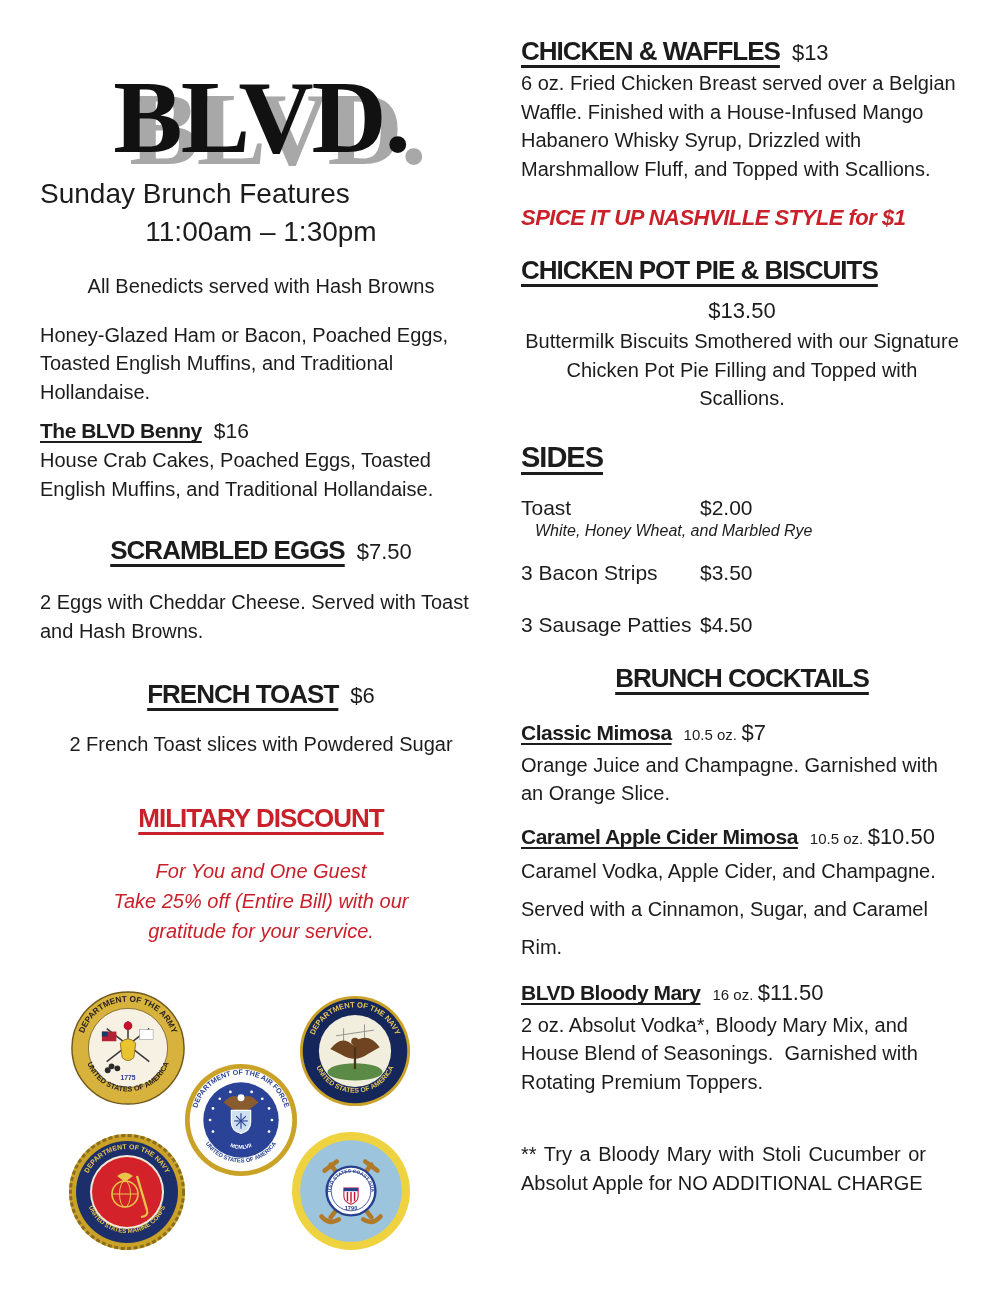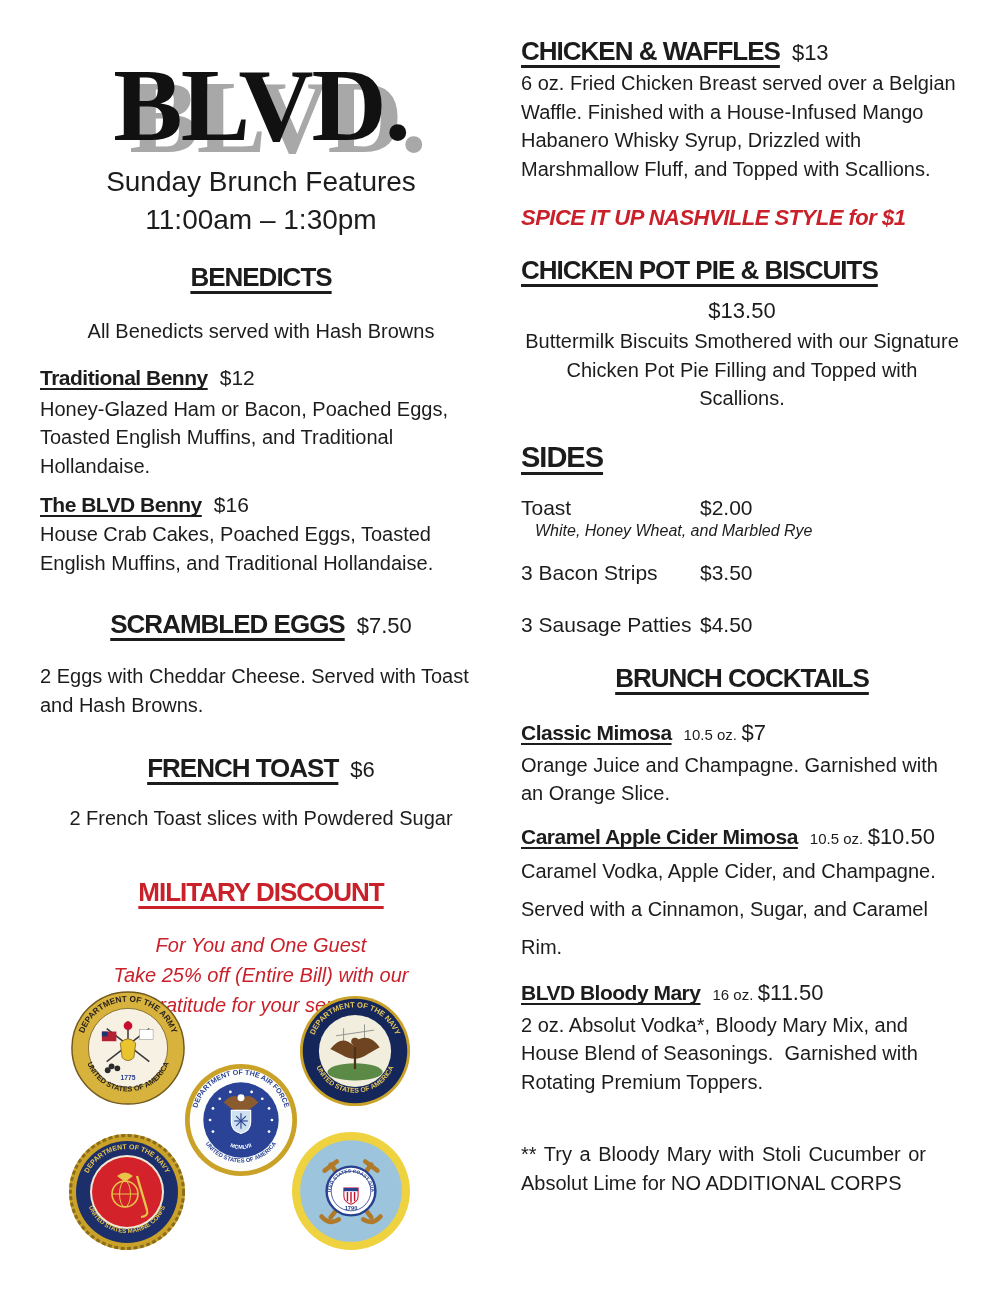--- a/index.html
+++ b/index.html
@@ -1,30 +1,30 @@
 <!DOCTYPE html>
 <html><head>
 <meta charset="utf-8">
 <style>
   html,body { margin:0; padding:0; background:#ffffff; }
   .page {
     position:relative; width:1000px; height:1294px; background:#ffffff;
     font-family:"Liberation Sans", sans-serif; color:#1c1c1c; overflow:hidden;
   }
   .col { position:absolute; }
-  .col-left  { left:40px;  top:52px; width:442px; }
+  .col-left  { left:40px;  top:64px; width:442px; }
   .col-right { left:521px; top:36px; width:442px; }
 
   
   .logo {
     font-family:"Liberation Serif", serif; font-weight:bold;
     font-size:104px; line-height:1.02; text-align:center; color:#111;
     text-shadow:16px 12px 0 #a8a8a8; letter-spacing:-2px;
   }
-  .subtitle { font-size:28px; text-align:center; margin-top:8px; color:#1c1c1c; }
+  .subtitle { font-size:28px; margin-top:8px; color:#1c1c1c; }
   .hours    { font-size:28px; text-align:center; margin-top:6px; }
 
   
   .heading { font-size:26px; font-weight:bold; letter-spacing:-1px; white-space:nowrap; }
   .hd-underline {
     text-decoration:underline; text-decoration-thickness:2.5px;
     text-underline-offset:5px; text-decoration-skip-ink:none;
   }
   .center { text-align:center; }
   .price-lg { font-size:22px; font-weight:normal; letter-spacing:0; }
@@ -62,25 +62,23 @@
 <body>
 
 <div class="page">
 
   <div class="col col-left">
 
     <div class="logo">BLVD.</div>
     <div class="subtitle">Sunday Brunch Features</div>
     <div class="hours">11:00am – 1:30pm</div>
 
-    <div class="heading center" style="margin-top:26px;"><span class="hd-underline">BENEDICTS</span></div>
     <div class="desc center" style="margin-top:24px;">All Benedicts served with Hash Browns</div>
 
     <div style="margin-top:20px;">
-      <div><span class="item-name">Traditional Benny</span><span class="gap"></span><span class="item-price">$12</span></div>
       <div class="desc" style="margin-top:5px;">Honey-Glazed Ham or Bacon, Poached Eggs, Toasted English Muffins, and Traditional Hollandaise.</div>
     </div>
 
     <div style="margin-top:13px;">
       <div><span class="item-name">The BLVD Benny</span><span class="gap"></span><span class="item-price">$16</span></div>
       <div class="desc" style="margin-top:3px;">House Crab Cakes, Poached Eggs, Toasted English Muffins, and Traditional Hollandaise.</div>
     </div>
 
     <div class="heading center" style="margin-top:32px;"><span class="hd-underline">SCRAMBLED EGGS</span><span class="gap"></span><span class="price-lg">$7.50</span></div>
     <div class="desc" style="margin-top:22px;">2 Eggs with Cheddar Cheese. Served with Toast and Hash Browns.</div>
@@ -273,17 +271,17 @@
       <div class="desc lh-loose" style="margin-top:2px;">Caramel Vodka, Apple Cider, and Champagne. Served with a Cinnamon, Sugar, and Caramel Rim.</div>
     </div>
 
     <div style="margin-top:14px;">
       <div><span class="item-name">BLVD Bloody Mary</span><span class="gap"></span><span class="oz">16 oz.</span> <span class="price-lg">$11.50</span></div>
       <div class="desc" style="margin-top:5px;">2 oz. Absolut Vodka*, Bloody Mary Mix, and House Blend of Seasonings.  Garnished with Rotating Premium Toppers.</div>
     </div>
 
     <div class="footnote" style="margin-top:44px;">
       <div class="l1">** Try a Bloody Mary with Stoli Cucumber or</div>
-      <div>Absolut Lime for NO ADDITIONAL CORPS</div>
+      <div>Absolut Apple for NO ADDITIONAL CHARGE</div>
     </div>
   </div>
 
 </div>
 
 </body></html>

